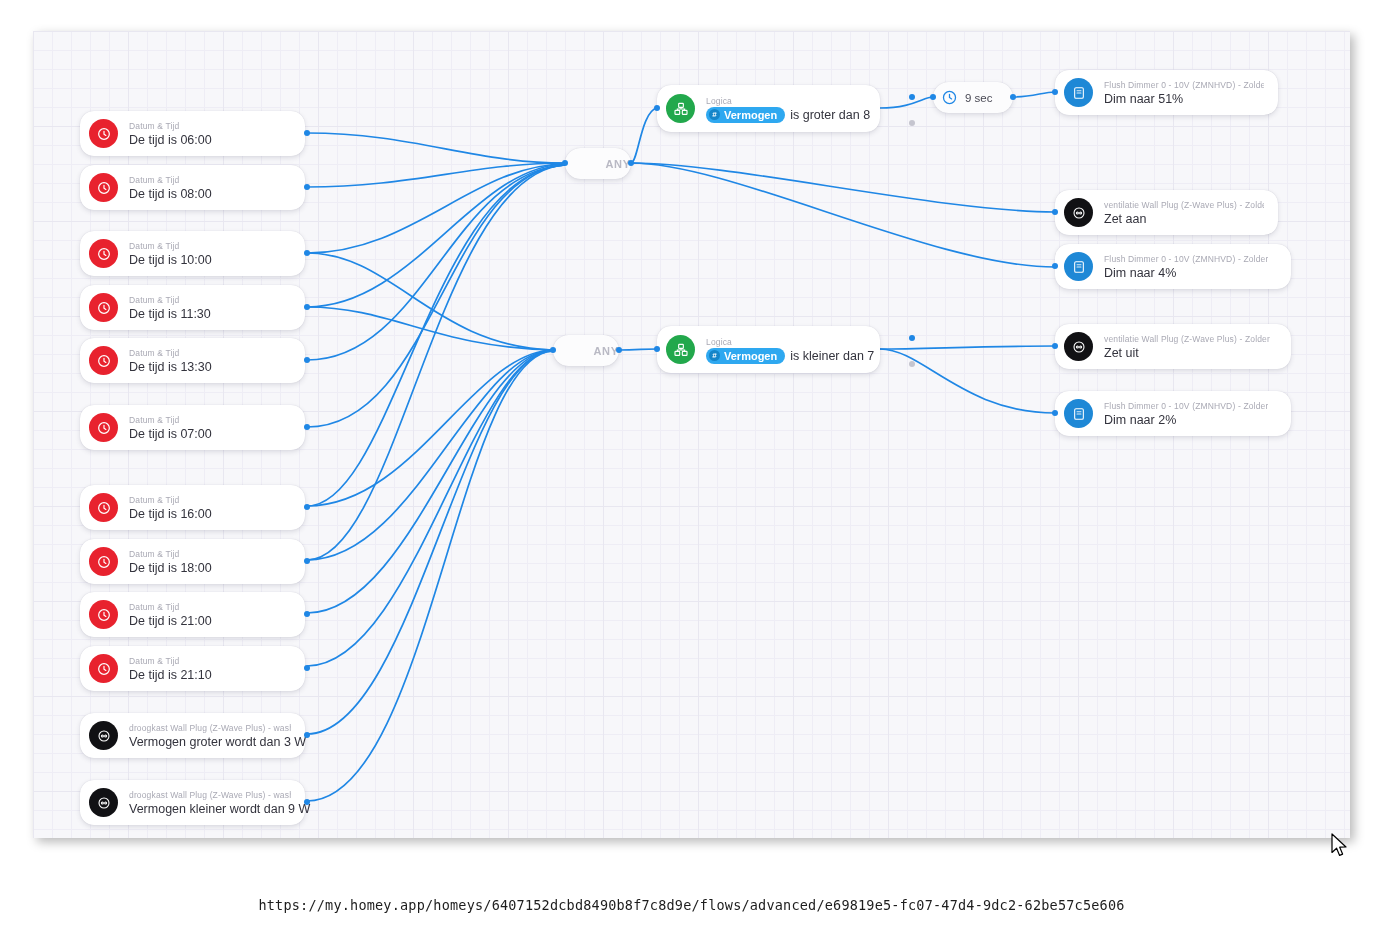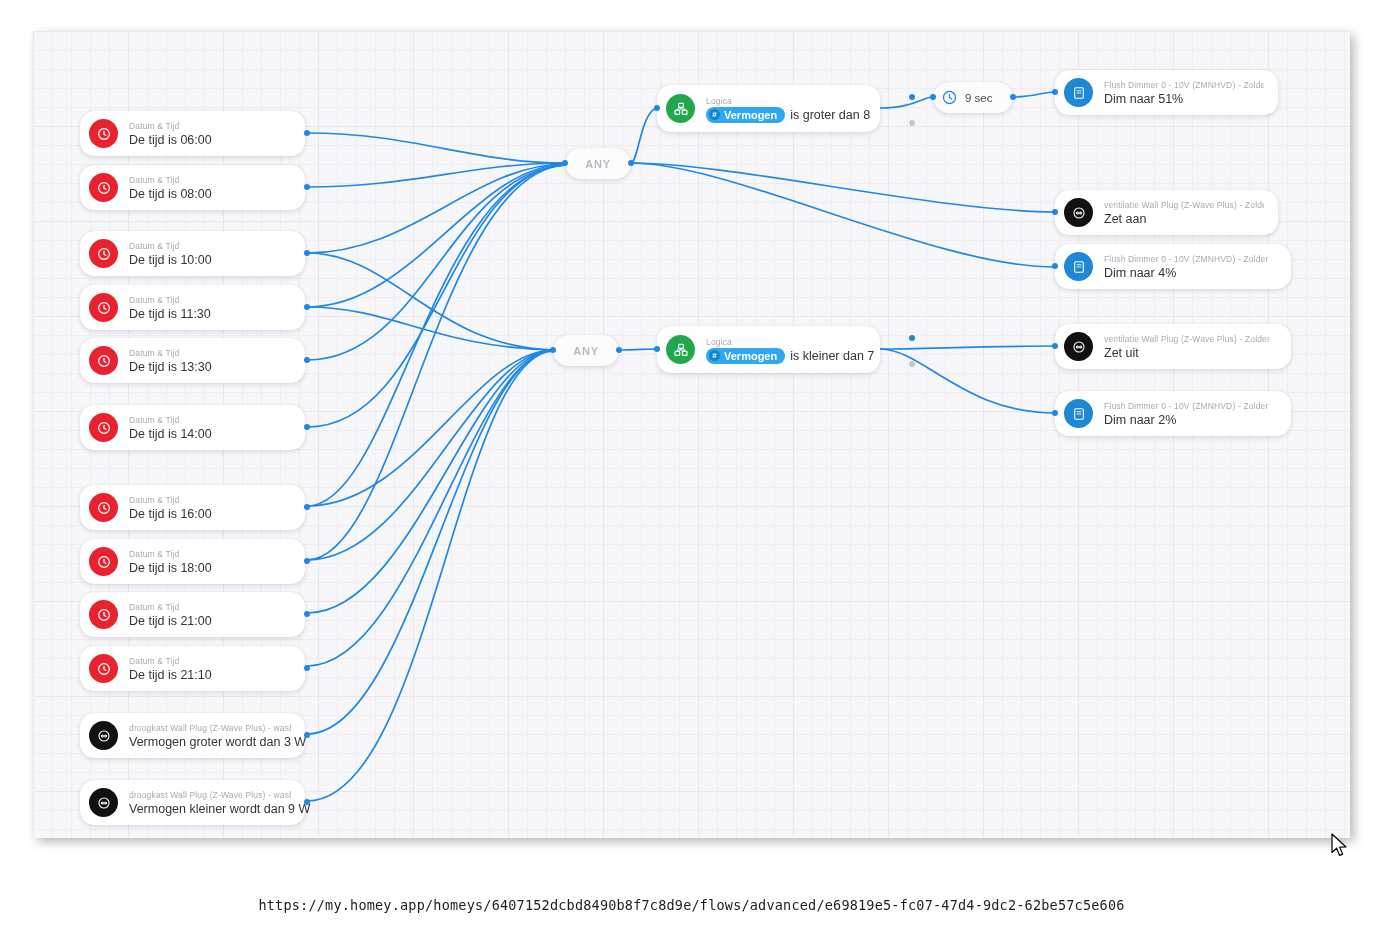--- a/index.html
+++ b/index.html
@@ -60,21 +60,21 @@
   }
   .token .hash{
     width:11px;height:11px;border-radius:50%;background:#1585c9;color:#ffffff;
     font-size:8px;line-height:11px;text-align:center;font-weight:bold;
   }
 
   
   .pill{
     position:absolute;background:#fcfcfd;border-radius:16px;height:31px;
     box-shadow:0 2px 5px rgba(40,40,70,.13),0 0 1px rgba(40,40,70,.18);
-    display:flex;align-items:center;justify-content:center;box-sizing:border-box;
+    display:flex;align-items:center;justify-content:flex-end;box-sizing:border-box;
   }
   .pill.any{width:66px;}
   .pill.any span{font-size:11px;font-weight:bold;color:#b9b9c4;letter-spacing:.8px;}
   .pill.delay{width:80px;padding-left:8px;gap:7px;justify-content:flex-start;}
   .pill.delay span{font-size:11.5px;color:#4a4a55;}
 
   
   .dot{position:absolute;width:6px;height:6px;border-radius:50%;background:#1f87e5;}
   .dot.gray{background:#c5c5cf;}
 
@@ -201,21 +201,21 @@
 
   <div class="card" style="left:47px;top:374px;width:225px;height:45px;">
     <div class="ic red">
       <svg width="16" height="16" viewBox="0 0 24 24" fill="none" stroke="#fff" stroke-width="1.8">
           <circle cx="12" cy="12" r="8"></circle>
           <path d="M12 8v4.3l2.8 1.8" stroke-linecap="round"></path>
         </svg>
     </div>
     <div class="txt">
       <div class="owner">Datum &amp; Tijd</div>
-      <div class="title">De tijd is 14:00</div>
+      <div class="title">De tijd is 07:00</div>
     </div>
   </div>
   <div class="dot" style="left:271px;top:393px;"></div>
 
   <div class="card" style="left:47px;top:454px;width:225px;height:45px;">
     <div class="ic red">
       <svg width="16" height="16" viewBox="0 0 24 24" fill="none" stroke="#fff" stroke-width="1.8">
           <circle cx="12" cy="12" r="8"></circle>
           <path d="M12 8v4.3l2.8 1.8" stroke-linecap="round"></path>
         </svg>

